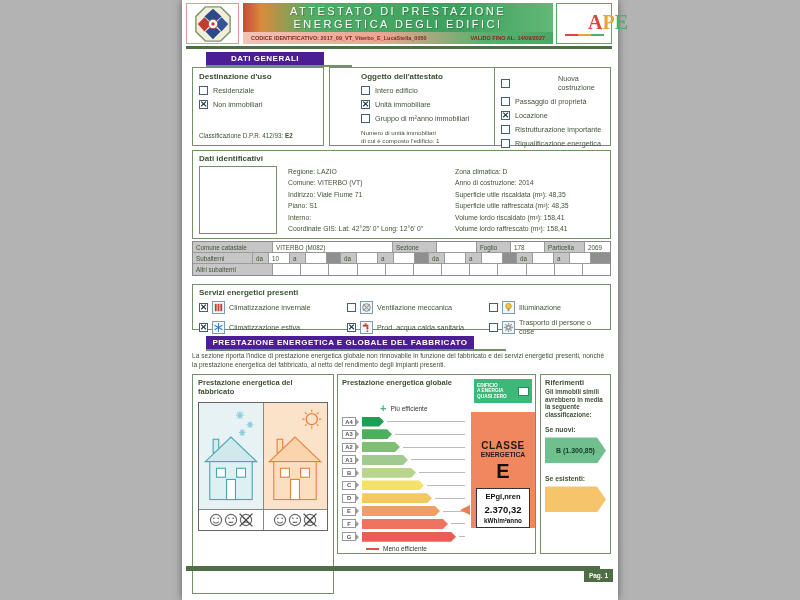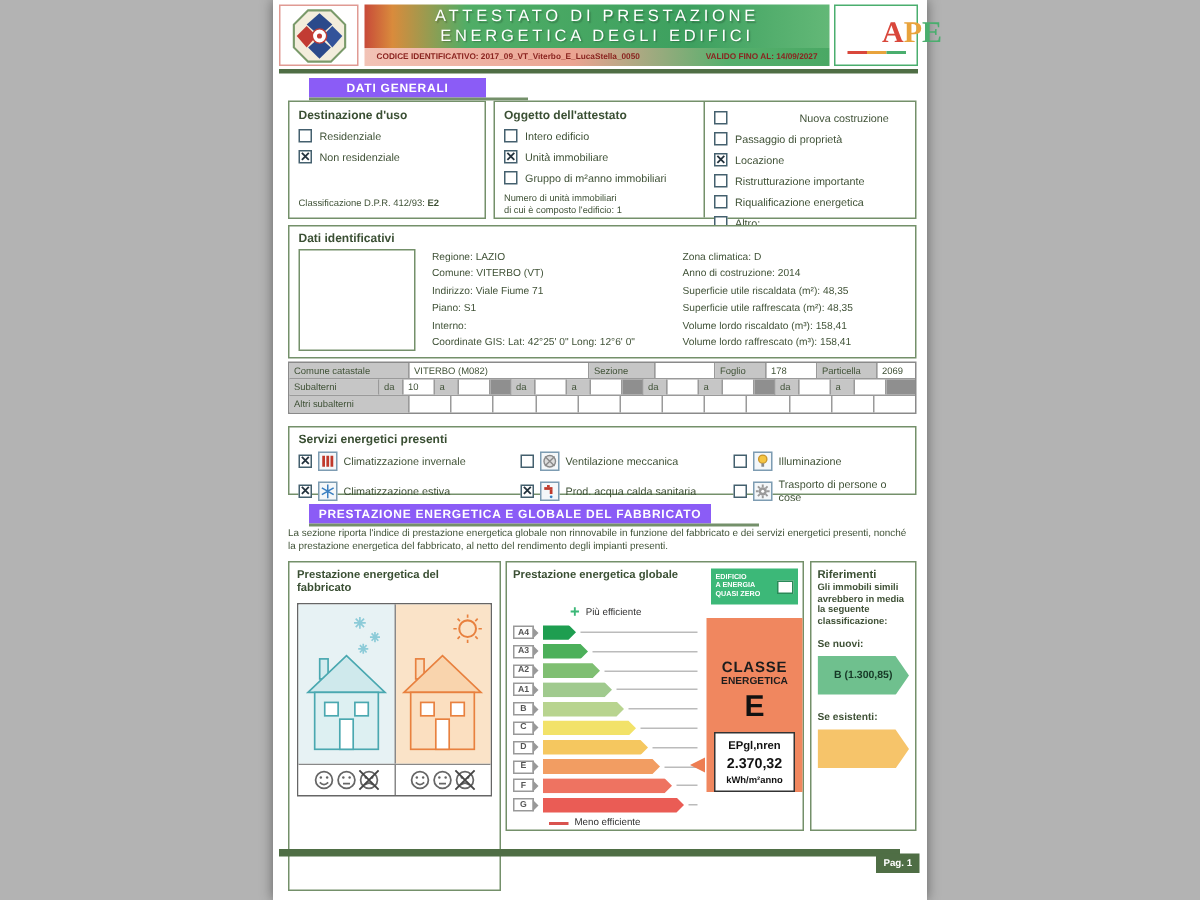--- a/index.html
+++ b/index.html
@@ -22,21 +22,21 @@
                   font-size:5.5px; font-weight:bold; color:#8a2420; }
   .ape-box { left:374px; top:3px; width:56px; height:41px; border:1.5px solid #4aae6e; background:#fff;
              display:flex; flex-direction:column; align-items:center; justify-content:center; }
   .ape-word { font-weight:bold; font-size:20px; line-height:20px; font-family:"Liberation Serif", serif;margin-left:48px; }
   .ape-a{color:#d9473b;} .ape-p{color:#e8a33c;} .ape-e{color:#4aae6e;}
   .ape-stripe { display:flex; margin-top:2px; }
   .ape-stripe span { width:13px; height:2px; display:block; }
   .hr-green { left:4px; top:46px; width:426px; height:3px; background:#4f6e45; }
 
   
-  .sec-badge { background:#8b5cf6; color:#fff; font-weight:bold; font-size:8px; letter-spacing:.5px;
+  .sec-badge { background:#4c1d95; color:#fff; font-weight:bold; font-size:8px; letter-spacing:.5px;
                display:flex; align-items:center; justify-content:center; height:13px; }
   .sec-under { height:2px; background:#74906a; }
 
   
   .panel { position:absolute; border:1px solid #74906a; background:#fff; }
   .ptitle { font-weight:bold; font-size:8px; color:#3a4f33; }
   .cbrow { display:flex; align-items:center; gap:5px; margin-top:5px; }
   .cb { width:9px; height:9px; border:1.3px solid #44606e; background:#fff; display:inline-flex;
         align-items:center; justify-content:center; font-size:8.5px; font-weight:bold; color:#24333e;
         line-height:9px; flex:0 0 auto; }
@@ -152,29 +152,29 @@
   </div>
 
   <div class="panel" style="left:10px; top:67px; width:132px; height:79px; padding:4px 6px;">
     <div class="ptitle">Destinazione d'uso</div>
     <div class="cbrow">
       <span class="cb"></span>
       <span class="cblabel">Residenziale</span>
     </div>
     <div class="cbrow">
       <span class="cb">✕</span>
-      <span class="cblabel">Non residenziale</span>
+      <span class="cblabel">Non immobiliari</span>
     </div>
     <div style="position:absolute; left:6px; bottom:6px; font-size:6.3px;">
       <span>Classificazione D.P.R. 412/93:</span>
       <b>E2</b>
     </div>
   </div>
 
-  <div class="panel" style="left:147px; top:67px; width:282px; height:79px; display:flex;">
+  <div class="panel" style="left:147px; top:67px; width:282px; height:79px; display:flex;padding-left:25px;">
     <div style="width:140px; padding:4px 6px; border-right:1px solid #74906a;">
       <div class="ptitle">Oggetto dell'attestato</div>
       <div class="cbrow">
         <span class="cb"></span>
         <span class="cblabel">Intero edificio</span>
       </div>
       <div class="cbrow">
         <span class="cb">✕</span>
         <span class="cblabel">Unità immobiliare</span>
       </div>

